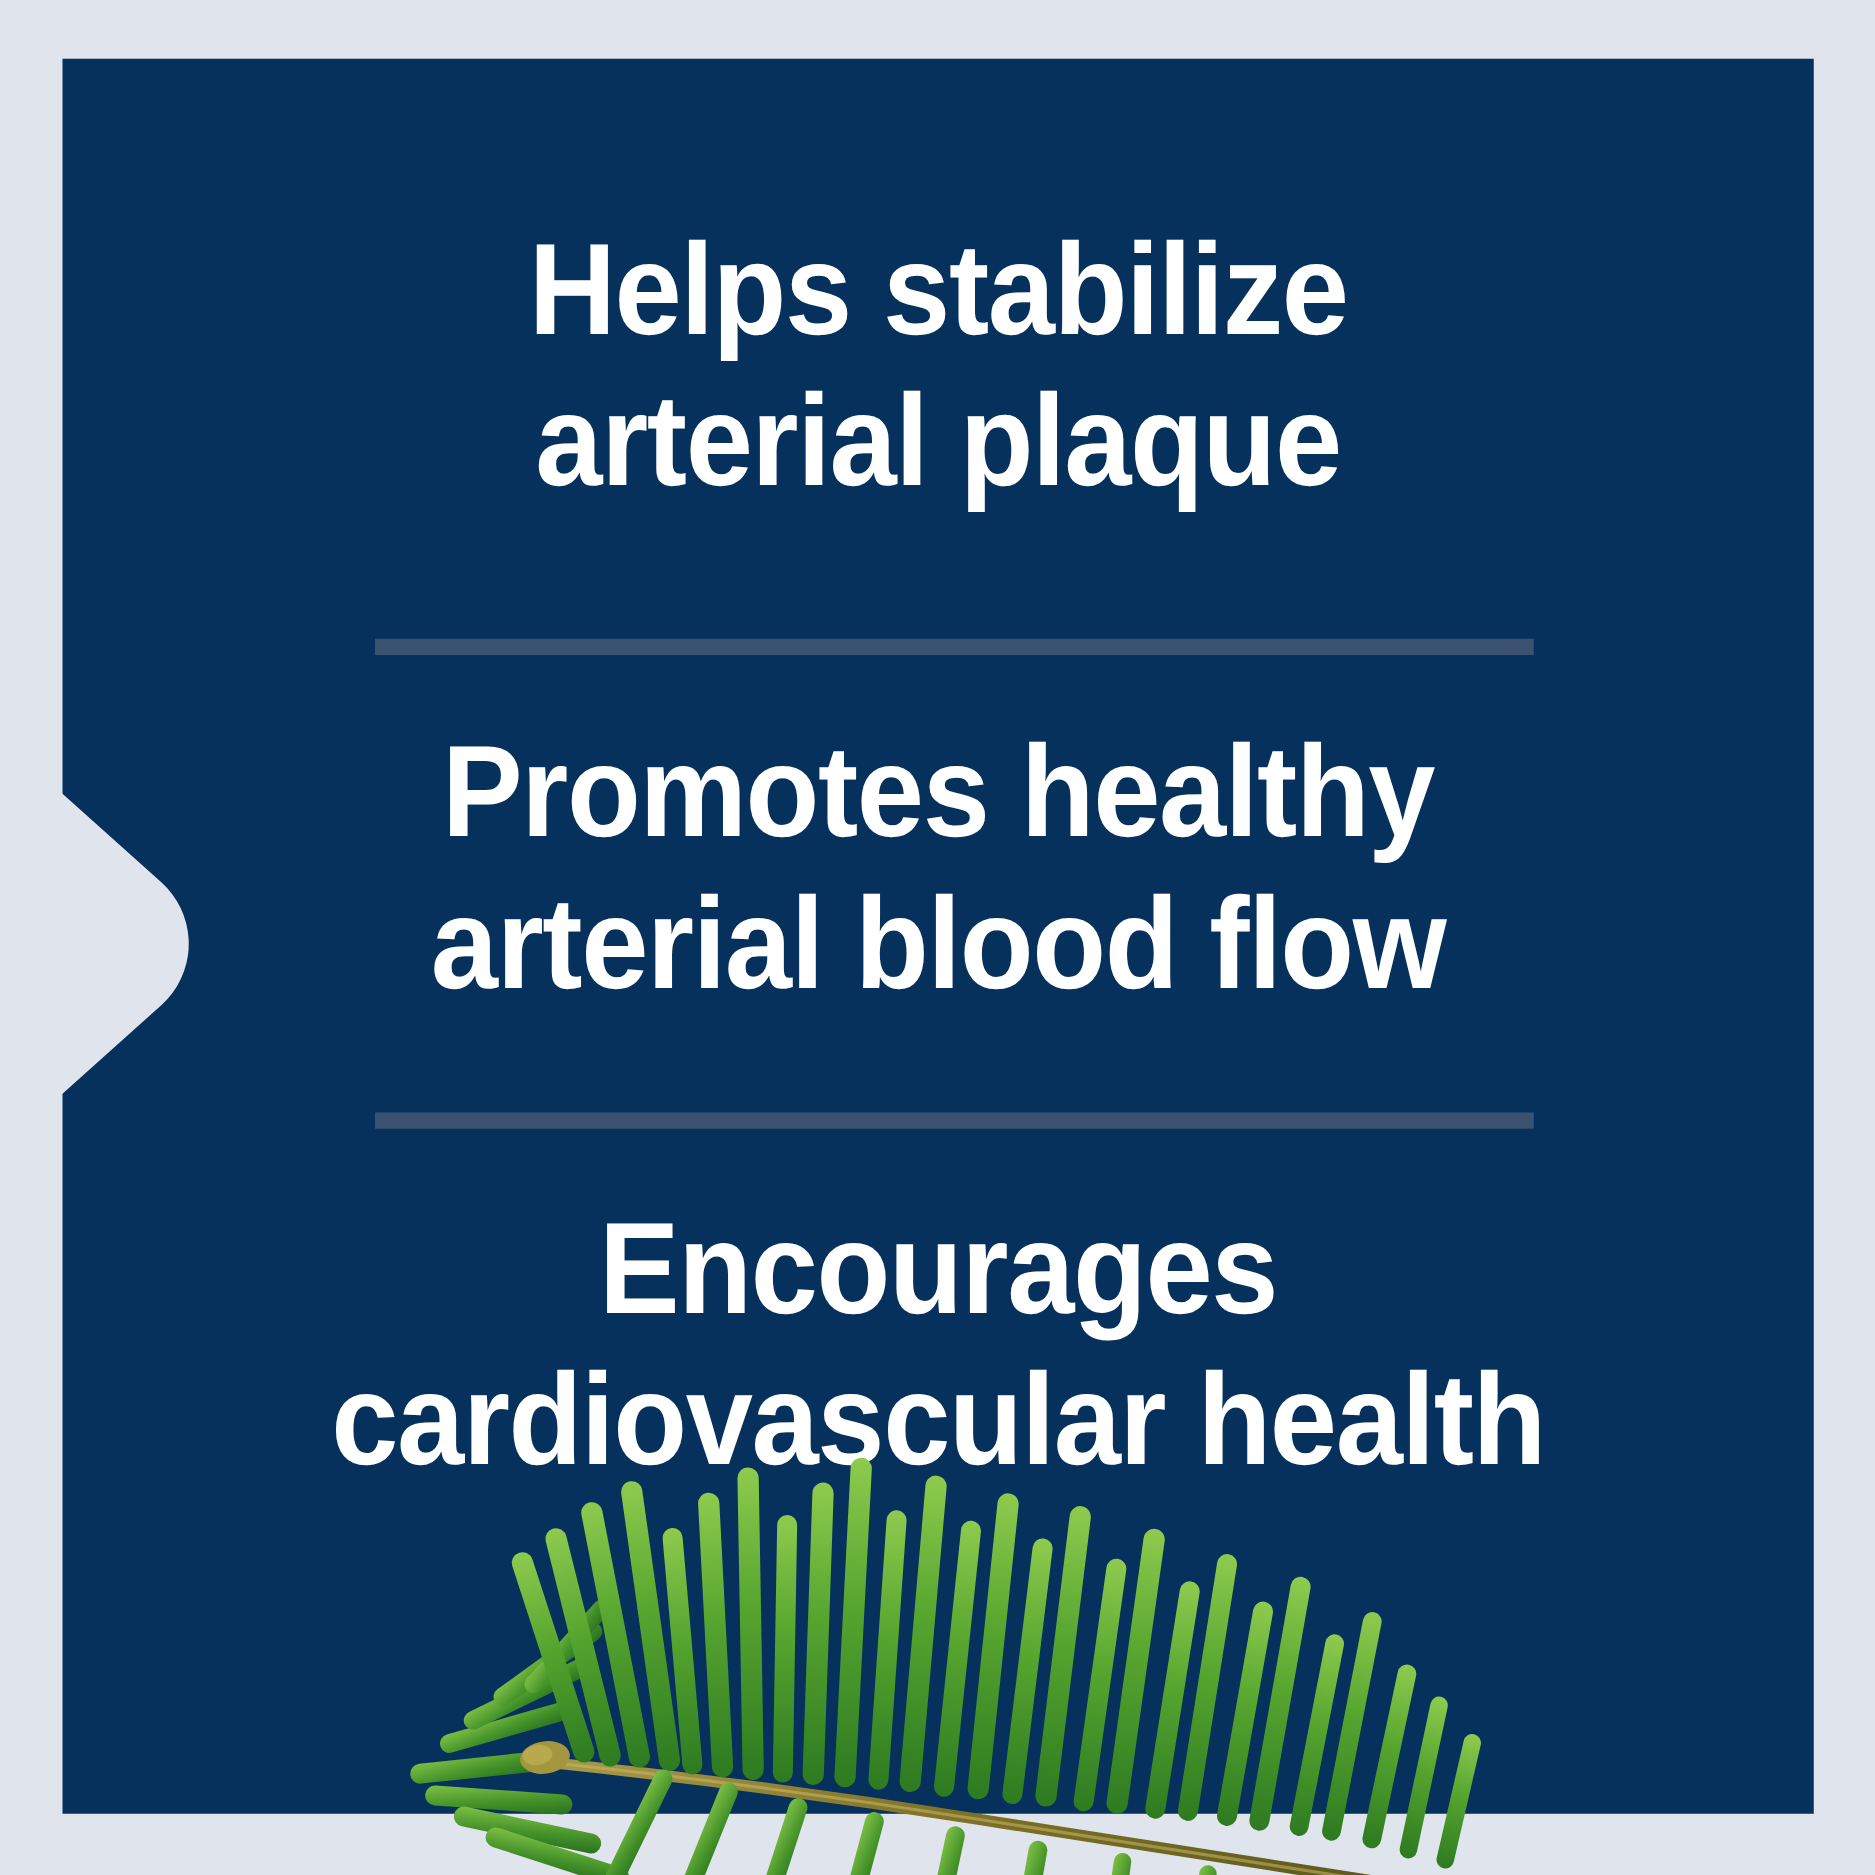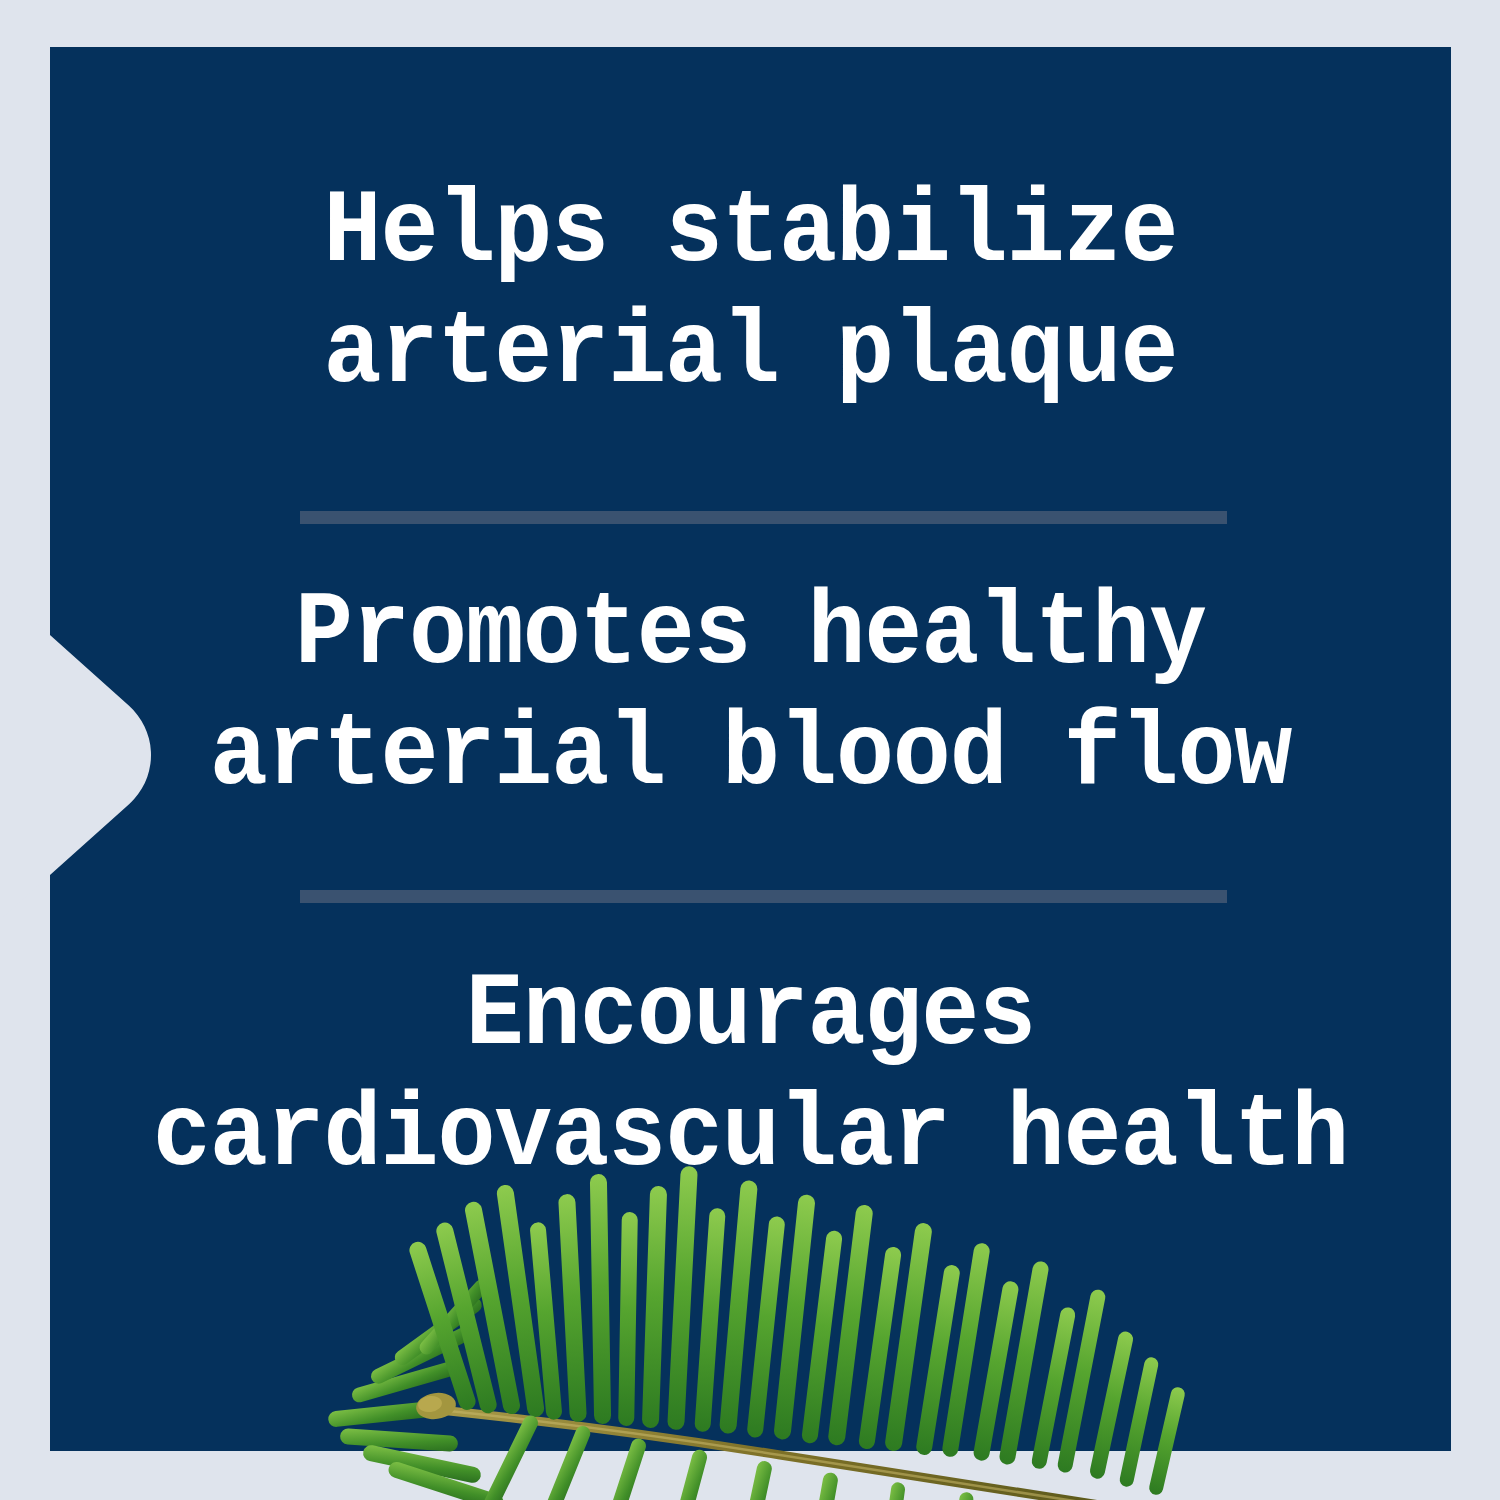--- a/index.html
+++ b/index.html
@@ -6,21 +6,21 @@
   html, body {
     margin: 0;
     padding: 0;
     background: #ffffff;
   }
   #stage {
     position: relative;
     width: 1500px;
     height: 1500px;
     overflow: hidden;
-    font-family: Liberation Mono, monospace;
+    font-family: Liberation Sans, sans-serif;
     background: #dfe4ed;
   }
 
   
   .bg-light {
     position: absolute;
     inset: 0;
     background: #dfe4ed;
   }
 

